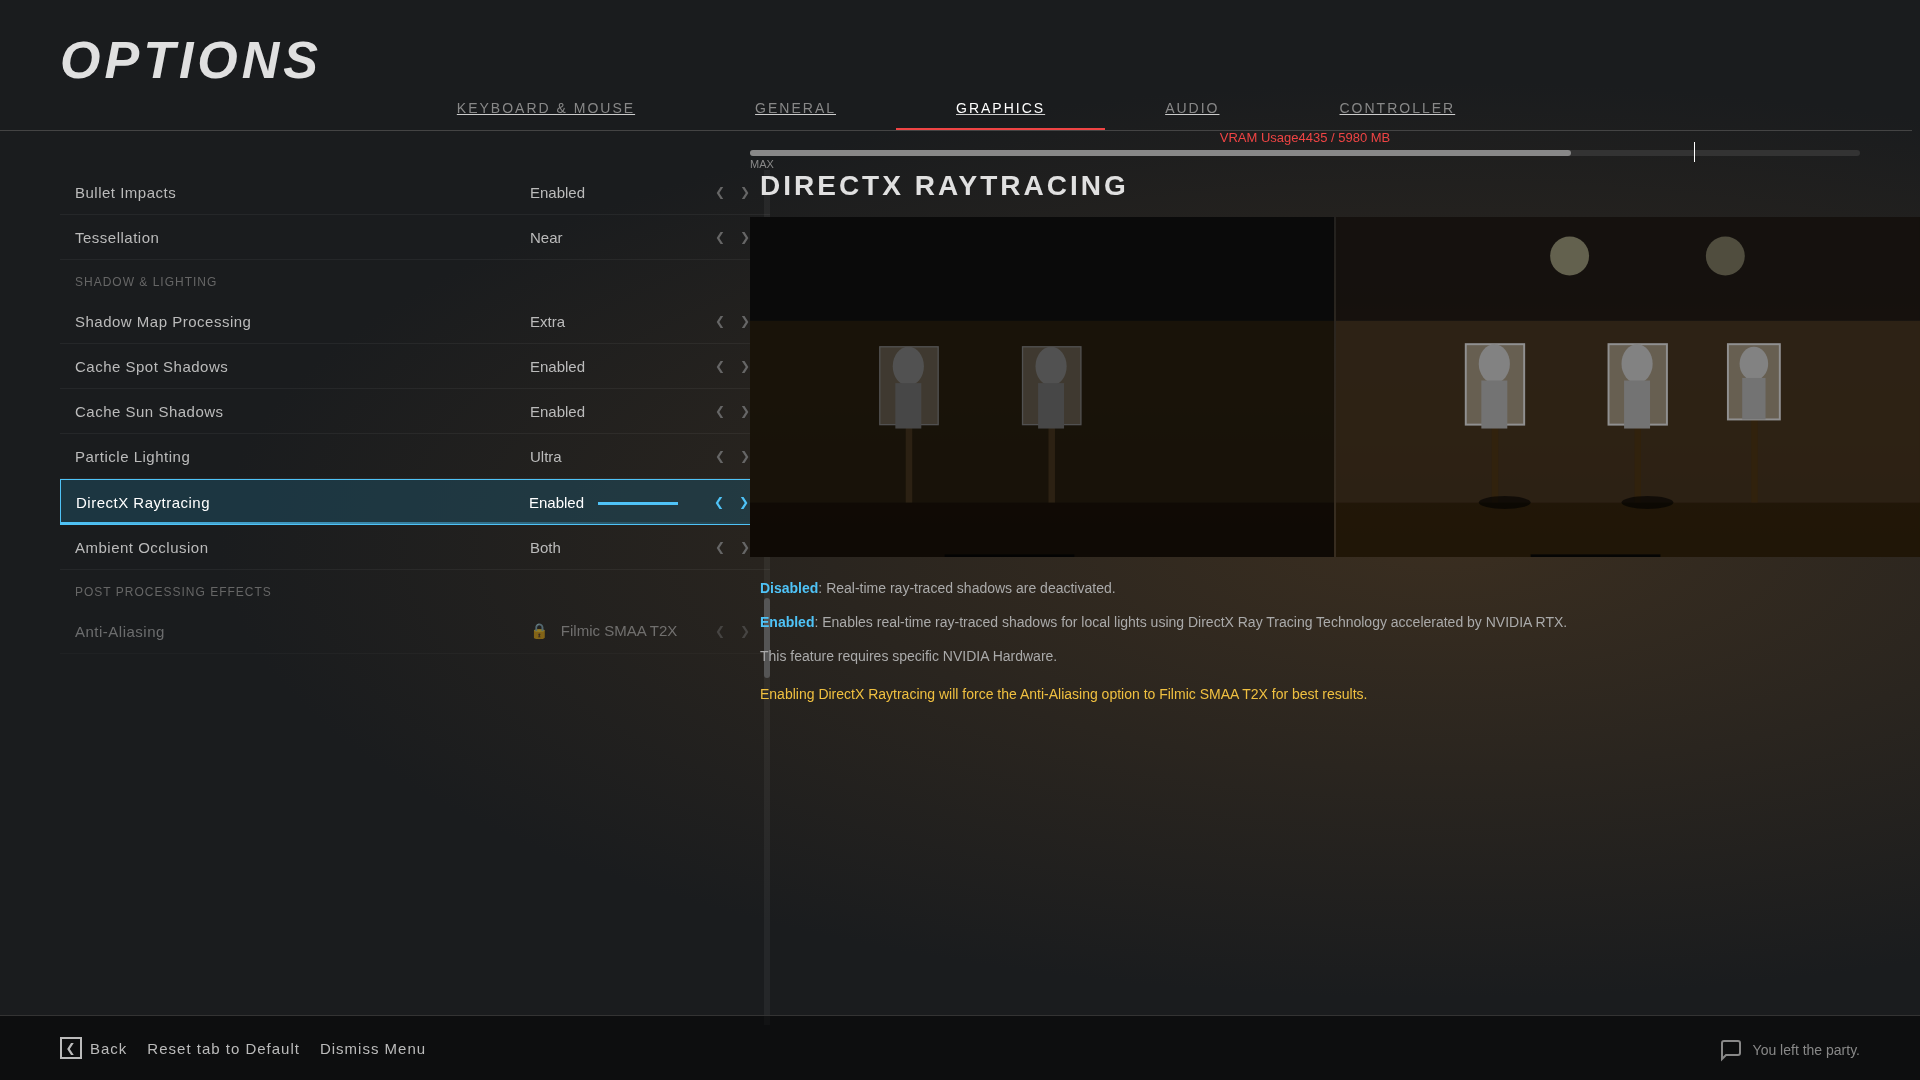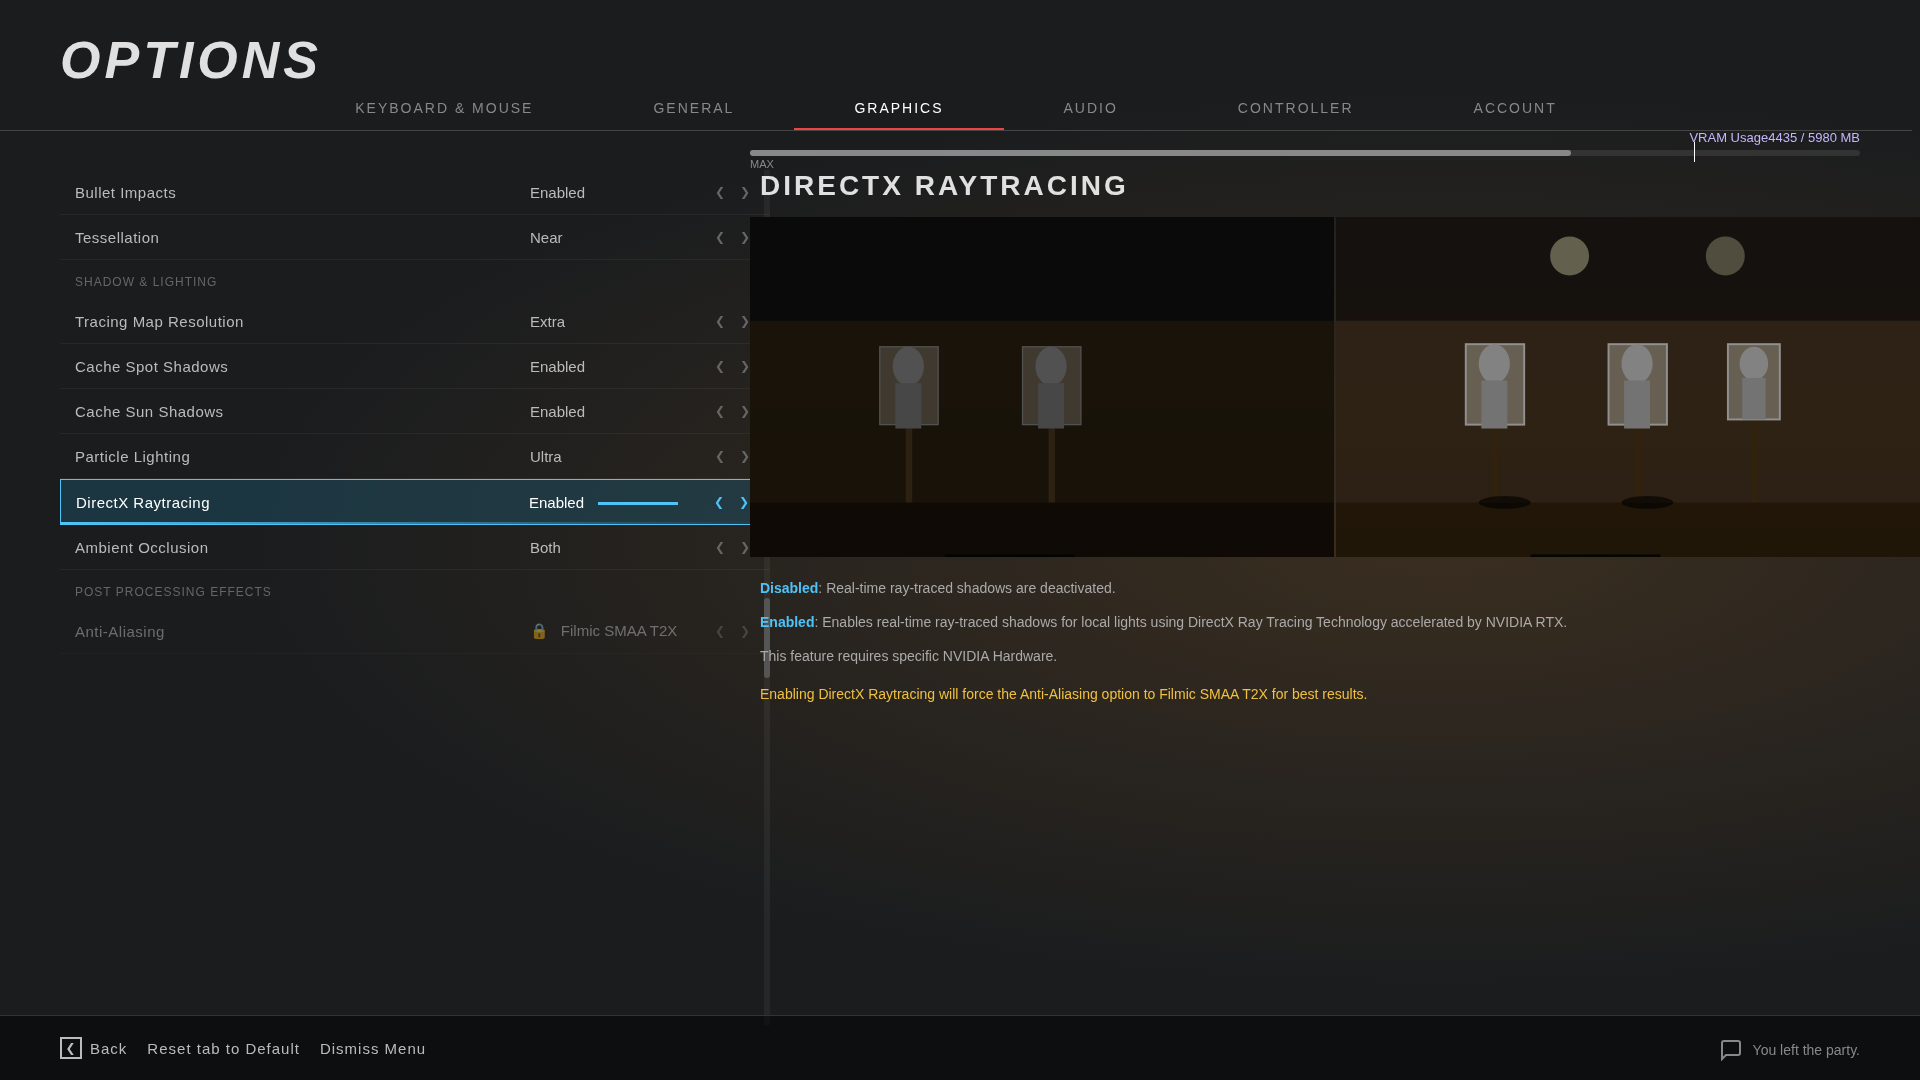--- a/index.html
+++ b/index.html
@@ -44,20 +44,21 @@
     
     .nav-tabs {
       position: absolute;
       top: 88px;
       left: 0;
       right: 8px;
       display: flex;
       justify-content: center;
       gap: 0;
       border-bottom: 1px solid #444;
+      text-decoration: underline;
     }
 
     .nav-tab {
       padding: 12px 60px;
       font-size: 14px;
       letter-spacing: 2px;
       text-transform: uppercase;
       color: #888;
       cursor: pointer;
       position: relative;
@@ -71,23 +72,23 @@
     
     .vram-section {
       position: absolute;
       top: 130px;
       left: 750px;
       right: 60px;
     }
 
     .vram-label {
       font-size: 13px;
-      color: #c4b5fd;
-      display: flex;
-      justify-content: flex-end;
+      color: #ef4444;
+      display: flex;
+      justify-content: center;
       margin-bottom: 5px;
     }
 
     .vram-bar-bg {
       height: 6px;
       background: #333;
       border-radius: 3px;
       position: relative;
     }
 
@@ -362,21 +363,20 @@
 <div class="content">
 
   <div class="page-title">OPTIONS</div>
 
   <nav class="nav-tabs">
     <div class="nav-tab">KEYBOARD &amp; MOUSE</div>
     <div class="nav-tab">GENERAL</div>
     <div class="nav-tab active">GRAPHICS</div>
     <div class="nav-tab">AUDIO</div>
     <div class="nav-tab">CONTROLLER</div>
-    <div class="nav-tab">ACCOUNT</div>
   </nav>
 
   <div class="vram-section">
     <div class="vram-label">
       <span>VRAM Usage</span>
       <span>4435 / 5980 MB</span>
     </div>
     <div class="vram-bar-bg">
       <div class="vram-bar-fill" style="width: 74%;"></div>
       <div class="vram-marker" style="left: 85%;"></div>
@@ -400,21 +400,21 @@
       <span class="item-value">Near</span>
       <div class="item-controls">
         <span class="item-arrow">❮</span>
         <span class="item-arrow">❯</span>
       </div>
     </div>
 
     <div class="settings-section-label">Shadow &amp; Lighting</div>
 
     <div class="settings-item">
-      <span class="item-name">Tracing Map Resolution</span>
+      <span class="item-name">Shadow Map Processing</span>
       <span class="item-value">Extra</span>
       <div class="item-controls">
         <span class="item-arrow">❮</span>
         <span class="item-arrow">❯</span>
       </div>
     </div>
 
     <div class="settings-item">
       <span class="item-name">Cache Spot Shadows</span>
       <span class="item-value">Enabled</span>

